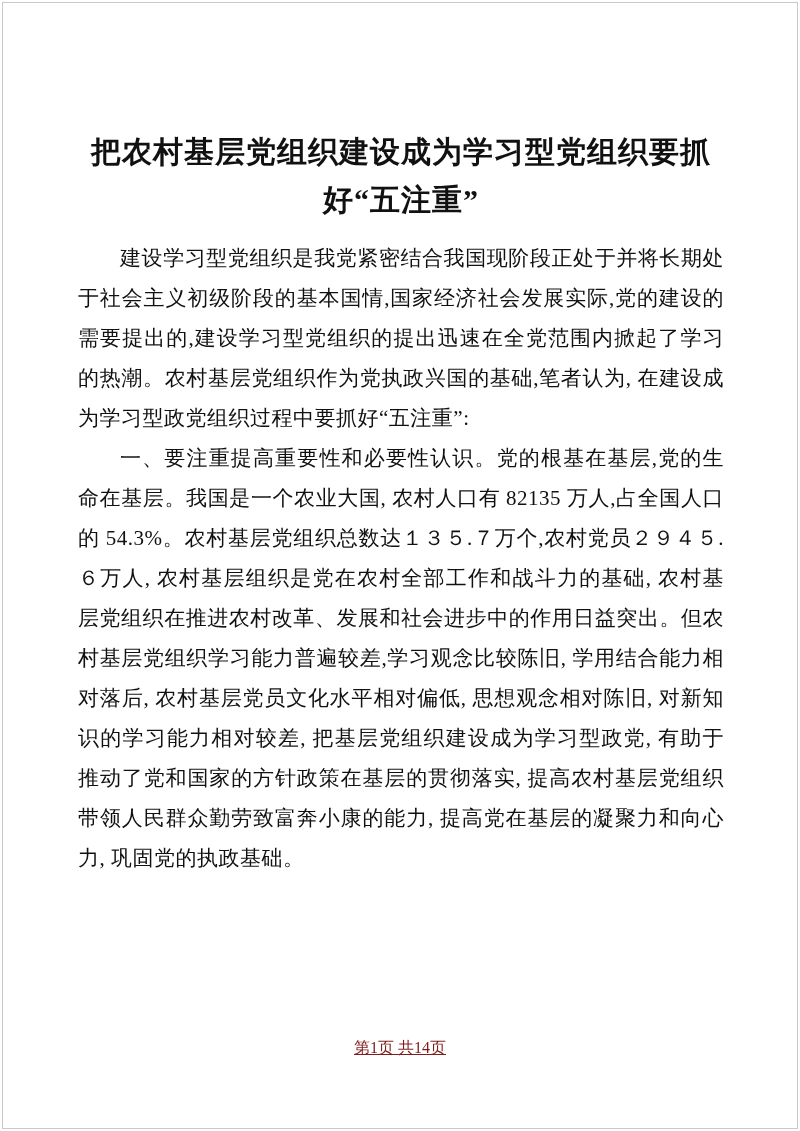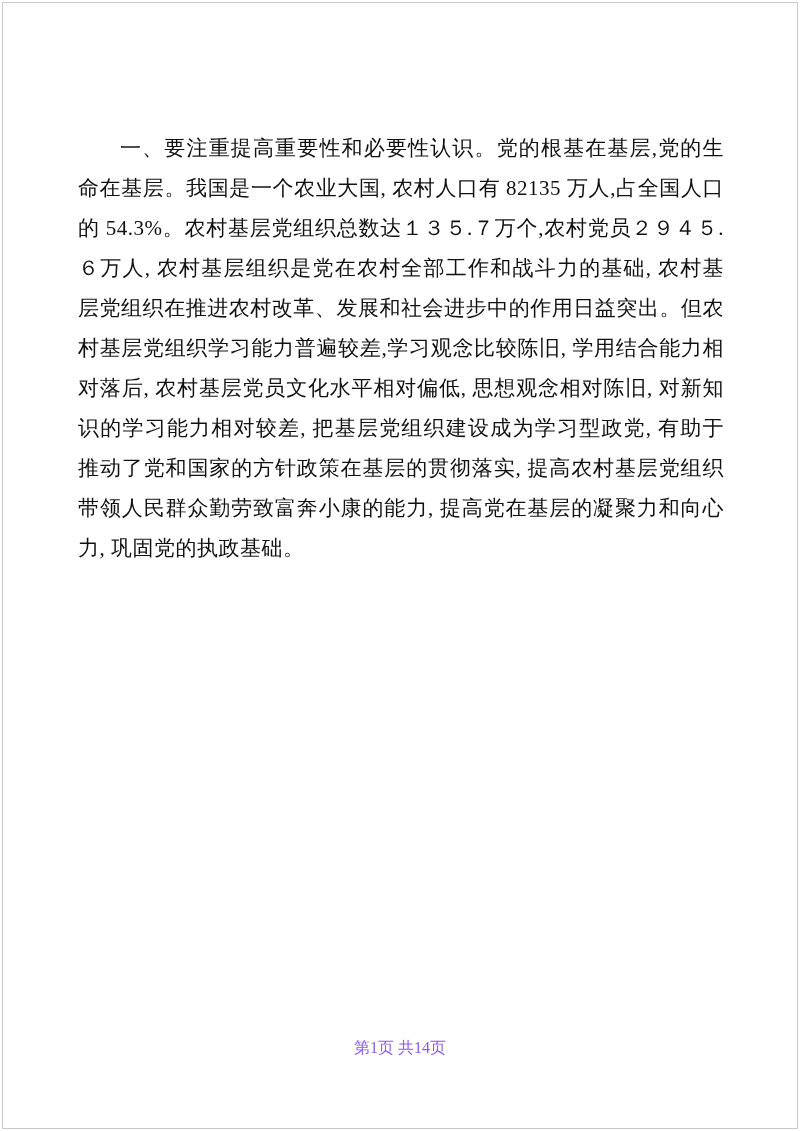--- a/index.html
+++ b/index.html
@@ -44,30 +44,33 @@
     margin: 0;
     letter-spacing: 0.5px;
   }
   .page-footer {
     position: absolute;
     left: 0;
     right: 0;
     bottom: 72px;
     text-align: center;
     font-size: 16px;
-    color: #8b5cf6;
+    color: #7f1d1d;
+    text-decoration: underline;
   }
 </style>
 </head>
 <body>
 
 <div class="page-frame"></div>
 
 <div class="content">
+  <h1 class="doc-title">把农村基层党组织建设成为学习型党组织要抓好“五注重”</h1>
 
+  <p class="body-para">建设学习型党组织是我党紧密结合我国现阶段正处于并将长期处于社会主义初级阶段的基本国情,国家经济社会发展实际,党的建设的需要提出的,建设学习型党组织的提出迅速在全党范围内掀起了学习的热潮。农村基层党组织作为党执政兴国的基础,笔者认为, 在建设成为学习型政党组织过程中要抓好“五注重”:</p>
 
   <p class="body-para">一、要注重提高重要性和必要性认识。党的根基在基层,党的生命在基层。我国是一个农业大国, 农村人口有 82135 万人,占全国人口的 54.3%。农村基层党组织总数达１３５.７万个,农村党员２９４５.６万人, 农村基层组织是党在农村全部工作和战斗力的基础, 农村基层党组织在推进农村改革、发展和社会进步中的作用日益突出。但农村基层党组织学习能力普遍较差,学习观念比较陈旧, 学用结合能力相对落后, 农村基层党员文化水平相对偏低, 思想观念相对陈旧, 对新知识的学习能力相对较差, 把基层党组织建设成为学习型政党, 有助于推动了党和国家的方针政策在基层的贯彻落实, 提高农村基层党组织带领人民群众勤劳致富奔小康的能力, 提高党在基层的凝聚力和向心力, 巩固党的执政基础。</p>
 
 </div>
 
 <div class="page-footer">
   <span>第1页 共14页</span>
 </div>
 
 </body></html>

